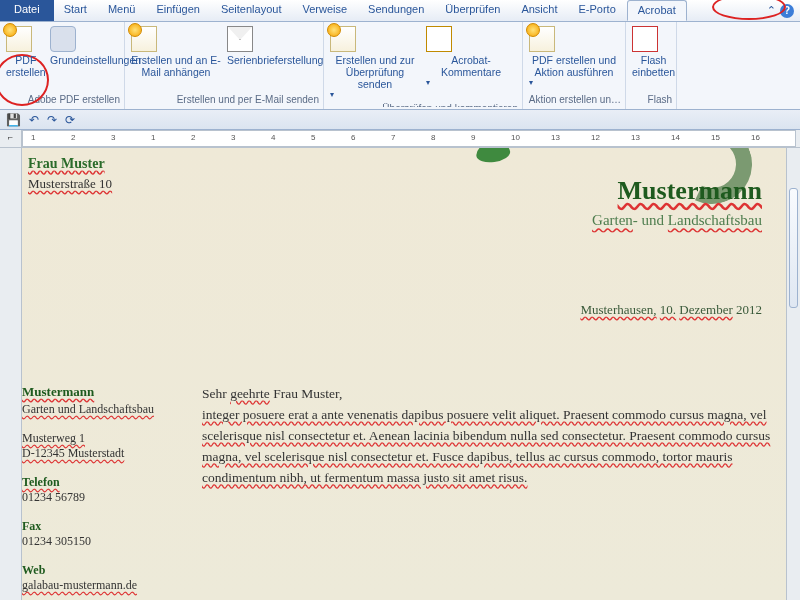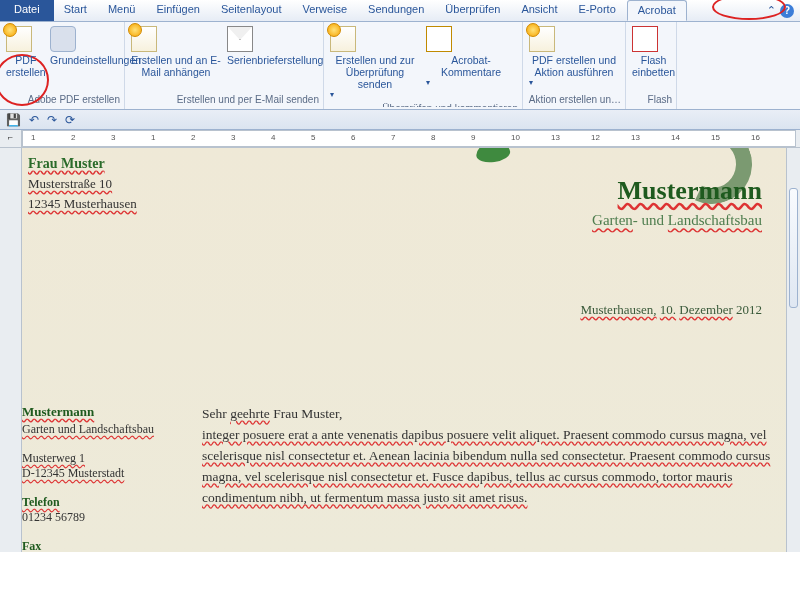--- a/index.html
+++ b/index.html
@@ -29,21 +29,21 @@
   .ico-flash{ background:#fff;border:1px solid #c33; }
   .drop { font-size: 8px; color:#2a569a; }
   .circ1 { left: -5px; top: 32px; width: 54px; height: 52px; }
   .circ2 { right: 14px; top: -6px; width: 74px; height: 26px; }
   .qat { display:flex; align-items:center; gap:8px; padding:3px 6px; background:linear-gradient(#e9eef6,#dbe4f0); border-bottom:1px solid #9db2cf; height:20px; color:#2a569a; }
   .qat span { font-size:12px; }
   .rulerbar { position:relative; height:18px; background:#e9edf1; border-bottom:1px solid #b8c2ce; }
   .ruler { position:absolute; left:22px; right:4px; top:0; bottom:0; background:#fff; border:1px solid #b8c2ce; }
   .ruler .ticks { position:absolute; left:0; right:0; top:0; bottom:0; }
   .gutter-l { position:absolute; left:0; top:0; width:22px; bottom:0; background:#e9edf1; border-right:1px solid #b8c2ce; display:flex; align-items:flex-start; justify-content:center; padding-top:2px; color:#333; font-size:9px; }
-  .docarea { position:relative; height: 404px; background:#b8c2ce; }
+  .docarea { position:relative; height: 452px; background:#b8c2ce; }
   .vruler { position:absolute; left:0; top:0; width:22px; bottom:0; background:#e9edf1; border-right:1px solid #b8c2ce; }
   .page { position:absolute; left:22px; top:0; right:14px; bottom:0; background:#efe9d7; overflow:hidden; font-family: Georgia, 'Times New Roman', serif; }
   .page.paper { background: linear-gradient(#efe9d7,#edead9); }
   .scrollbar-v { position:absolute; right:0; top:0; width:14px; bottom:0; background:#e9edf1; border-left:1px solid #b8c2ce; }
   .thumb { position:absolute; left:2px; right:2px; top:40px; height:120px; background:linear-gradient(#f9fbfe,#dfe7f2); border:1px solid #9db2cf; border-radius:3px; }
   .doc-inner { padding: 8px 18px 0 6px; color:#173d17; }
   .addr-name { color:#2a6b2a; font-weight:bold; font-size:14px; }
   .addr-line { font-size:13px; color:#333; margin-top:4px; }
   .company { position:absolute; right:24px; top:28px; text-align:right; }
   .company h1 { color:#1e5a1e; font-size:26px; font-weight:bold; text-decoration:underline; text-decoration-color:#d33; text-decoration-style:wavy; text-underline-offset:3px; }
@@ -180,21 +180,20 @@
 <div class="docarea">
   <div class="vruler"></div>
 
   <div class="page paper">
     <div class="leaf"></div>
     <div class="logo-arc"></div>
 
     <div class="doc-inner">
       <div class="addr-name spell">Frau Muster</div>
       <div class="addr-line"><span class="spell">Musterstraße 10</span></div>
-      <div class="addr-line"><span class="spell">12345 Musterhausen</span></div>
     </div>
 
     <div class="company">
       <h1>Mustermann</h1>
       <div class="sub">
         <span class="spell">Garten</span><span>- und </span><span class="spell">Landschaftsbau</span>
       </div>
     </div>
 
     <div class="date">

